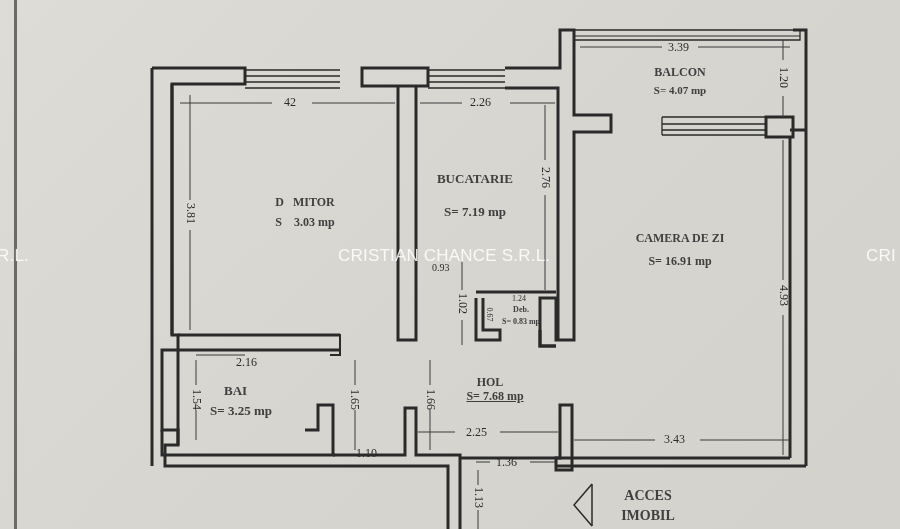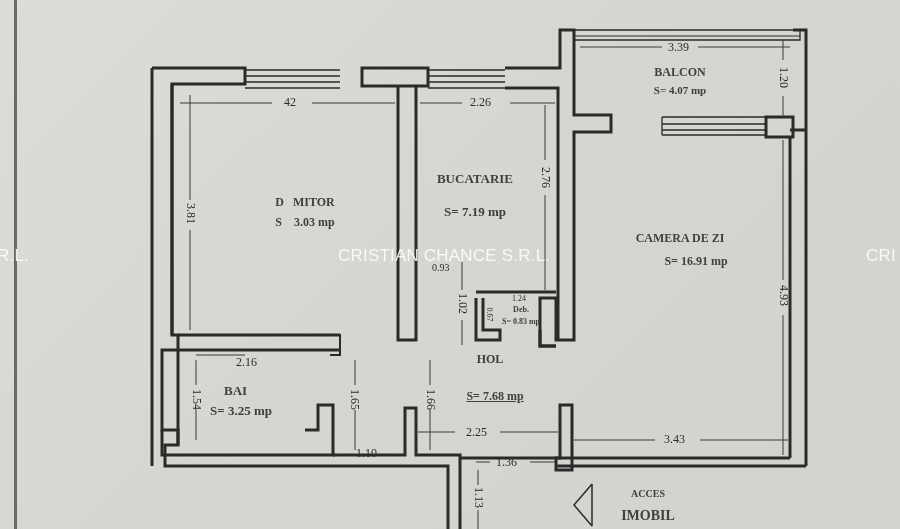--- a/index.html
+++ b/index.html
@@ -97,26 +97,26 @@
 <div class="lbl big" style="left:240px;top:196px;width:130px;">D&nbsp;&nbsp;&nbsp;MITOR</div>
 <div class="lbl big" style="left:240px;top:216px;width:130px;">S&nbsp;&nbsp;&nbsp;&nbsp;3.03 mp</div>
 
 <div class="lbl med" style="left:410px;top:172px;width:130px;">BUCATARIE</div>
 <div class="lbl med" style="left:410px;top:205px;width:130px;">S= 7.19 mp</div>
 
 <div class="lbl sm" style="left:620px;top:66px;width:120px;font-size:12px;">BALCON</div>
 <div class="lbl sm" style="left:620px;top:84px;width:120px;font-size:11px;">S= 4.07 mp</div>
 
 <div class="lbl big" style="left:600px;top:232px;width:160px;">CAMERA DE ZI</div>
-<div class="lbl big" style="left:616px;top:255px;width:160px;">S= 16.91 mp</div>
+<div class="lbl big" style="left:600px;top:255px;width:160px;">S= 16.91 mp</div>
 
 <div class="lbl tiny" style="left:496px;top:306px;width:50px;">Deb.</div>
 <div class="lbl tiny" style="left:496px;top:318px;width:50px;">S= 0.83 mp</div>
 
-<div class="lbl big" style="left:440px;top:353px;width:100px;">HOL</div>
+<div class="lbl big" style="left:440px;top:376px;width:100px;">HOL</div>
 <div class="lbl big" style="left:430px;top:390px;width:130px;text-decoration:underline;">S= 7.68 mp</div>
 
 <div class="lbl med" style="left:198px;top:384px;width:80px;text-align:left;padding-left:26px;">BAI</div>
 <div class="lbl med" style="left:210px;top:404px;width:110px;text-align:left;">S= 3.25 mp</div>
 
 <div class="dim" style="left:284px;top:95px;">42</div>
 <div class="dim vert" style="left:180px;top:206px;">3.81</div>
 <div class="dim" style="left:470px;top:95px;">2.26</div>
 <div class="dim vert" style="left:535px;top:170px;">2.76</div>
 <div class="dim" style="left:668px;top:40px;">3.39</div>
@@ -129,14 +129,14 @@
 <div class="dim vert" style="left:482px;top:310px;font-size:8px;">0.67</div>
 <div class="dim" style="left:236px;top:355px;">2.16</div>
 <div class="dim vert" style="left:186px;top:392px;">1.54</div>
 <div class="dim vert" style="left:344px;top:392px;">1.65</div>
 <div class="dim vert" style="left:420px;top:392px;">1.66</div>
 <div class="dim" style="left:356px;top:446px;">1.10</div>
 <div class="dim" style="left:466px;top:425px;">2.25</div>
 <div class="dim" style="left:496px;top:455px;">1.36</div>
 <div class="dim vert" style="left:468px;top:490px;">1.13</div>
 
-<div class="lbl med" style="left:608px;top:488px;width:80px;font-size:10px;">ACCES</div>
+<div class="lbl med" style="left:608px;top:488px;width:80px;font-size:14px;">ACCES</div>
 <div class="lbl med" style="left:608px;top:508px;width:80px;font-size:14px;">IMOBIL</div>
 
 </body></html>

